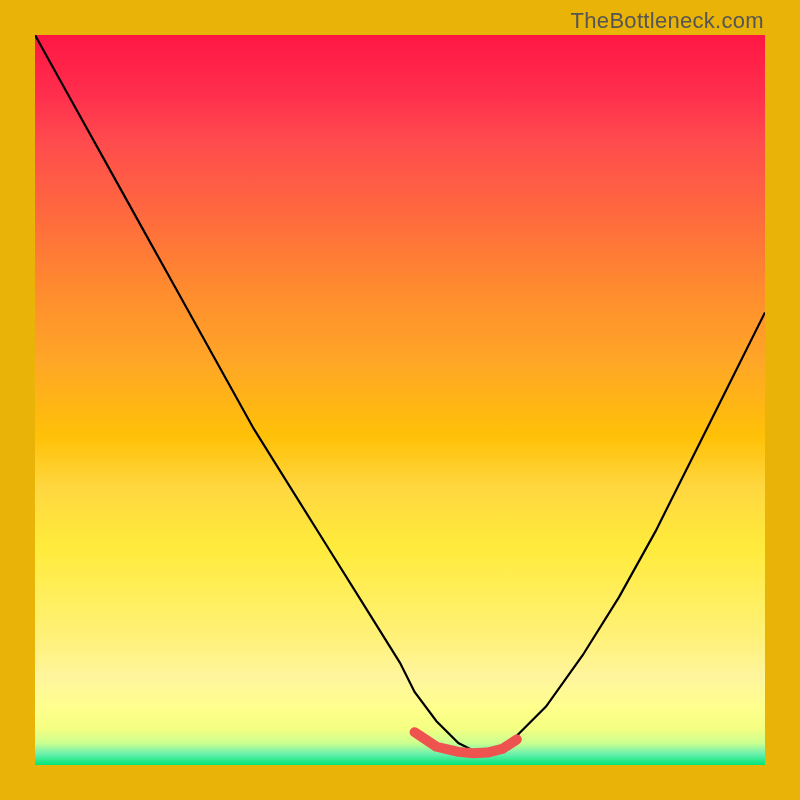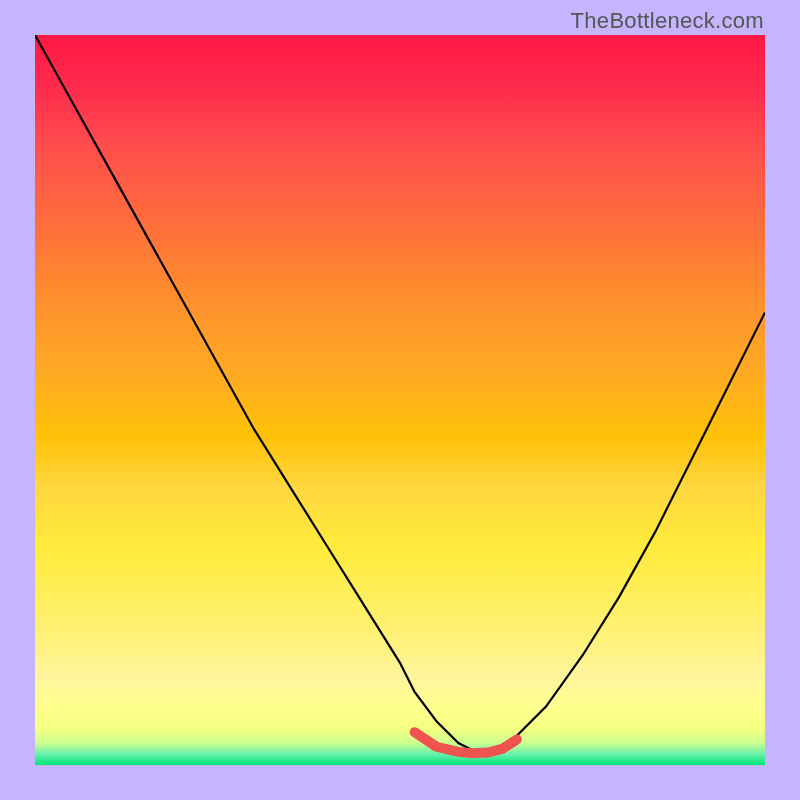--- a/index.html
+++ b/index.html
@@ -8,21 +8,21 @@
     width: 800px;
     height: 800px;
     background: #000;
     overflow: hidden;
     font-family: Arial, sans-serif;
   }
   .chart-container {
     position: relative;
     width: 800px;
     height: 800px;
-    background: #c4b5fd;
+    background: #eab308;
   }
   .plot-area {
     position: absolute;
     left: 35px;
     top: 35px;
     width: 730px;
     height: 730px;
     overflow: hidden;
   }
   .gradient-bg {

